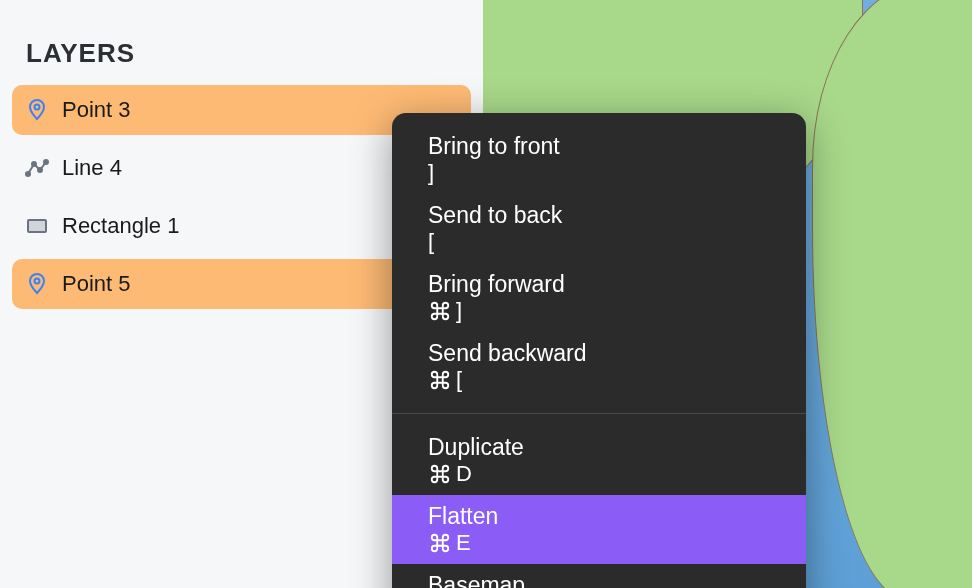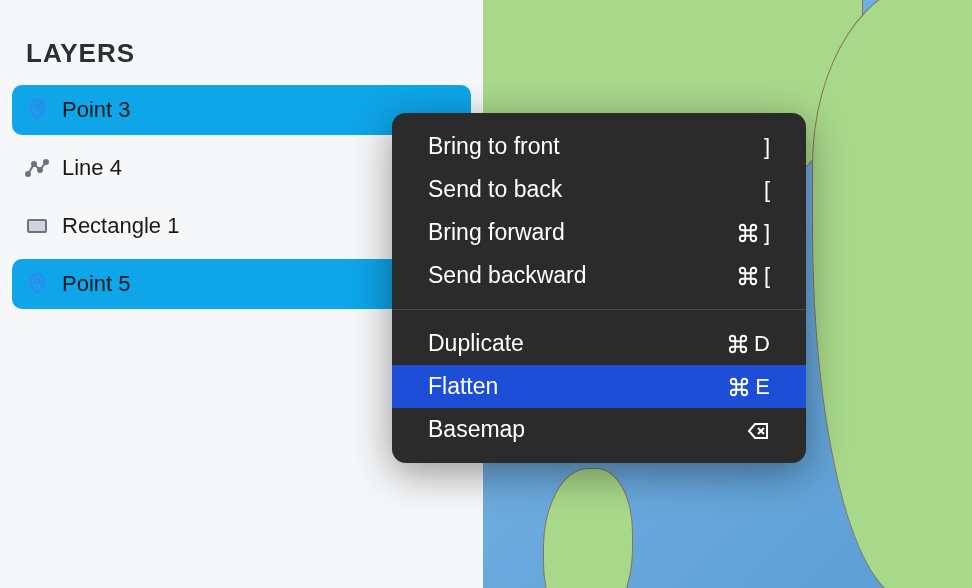--- a/index.html
+++ b/index.html
@@ -39,21 +39,21 @@
       align-items: center;
       gap: 12px;
       padding: 12px 12px;
       border-radius: 10px;
       cursor: pointer;
       font-size: 22px;
       color: #1a1a1a;
       font-weight: 400;
     }
     .layer-item.selected {
-      background: #0ea5e9;
+      background: #fdba74;
       text-align: center;
     }
     .layer-icon {
       width: 26px;
       height: 26px;
       display: flex;
       align-items: center;
       justify-content: center;
       flex-shrink: 0;
     }
@@ -107,30 +107,31 @@
     }
     .menu-section {
       padding: 12px 0;
     }
     .menu-divider {
       height: 1px;
       background: #4a4a4a;
     }
     .menu-item {
       display: flex;
-      align-items: flex-end;
+      align-items: flex-start;
       justify-content: space-between;
       padding: 8px 36px;
       font-size: 23px;
       color: #ffffff;
       cursor: pointer;
       font-weight: 400;
+      flex-direction: column;
     }
     .menu-item.highlighted {
-      background: #1d4ed8;
+      background: #8b5cf6;
     }
     .menu-shortcut {
       display: flex;
       align-items: center;
       gap: 4px;
       font-size: 22px;
       color: #ffffff;
     }
     .shortcut-icon {
       width: 24px;

